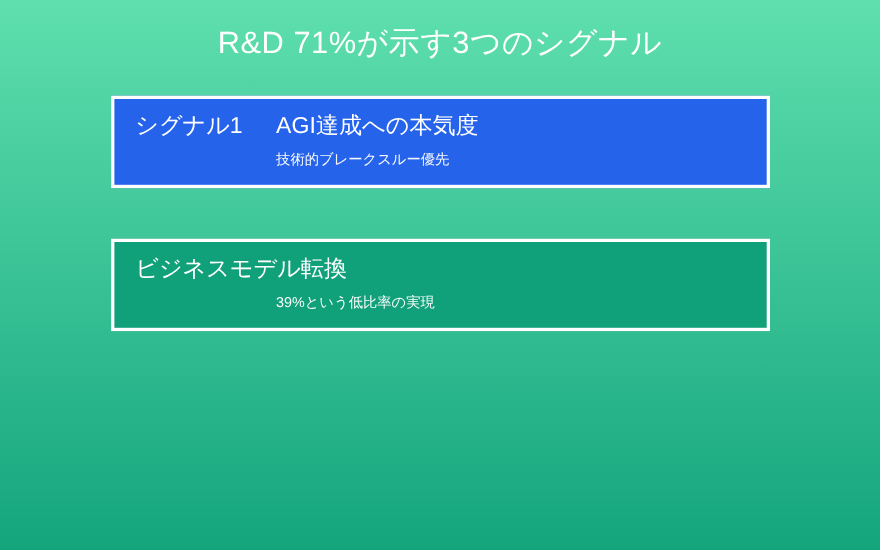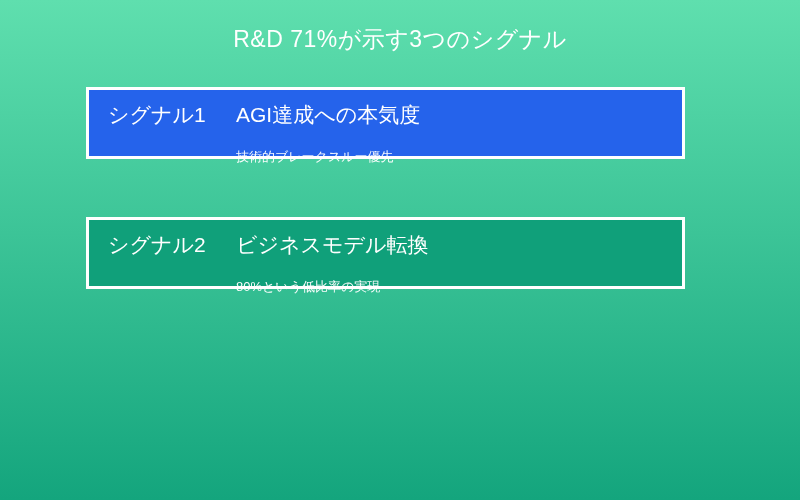--- a/index.html
+++ b/index.html
@@ -25,33 +25,33 @@
   }
 
   
   #slide-title {
     position: absolute;
     left: 0;
     top: 19px;
     width: 800px;
     text-align: center;
     color: #ffffff;
-    font-size: 23px;
+    font-size: 28px;
     font-weight: 400;
     letter-spacing: 0.5px;
     line-height: 40px;
     white-space: nowrap;
   }
 
   
   .signal-card {
     position: absolute;
-    left: 86px;
+    left: 101px;
     width: 599px;
-    height: 72px;
+    height: 84px;
     border: 3px solid #ffffff;
     display: block;
     padding-left: 35px;
   }
 
   #card-1 { top: 87px;  background: #2563eb; }
   #card-2 { top: 217px; background: #10a07a; }
   #card-3 { top: 347px; background: #fbbf24; }
 
   .card-main-row {
@@ -86,40 +86,38 @@
   .card-subtitle {
     position: absolute;
     left: 147px;
     top: 46px;
     color: #ffffff;
     font-size: 13px;
     font-weight: 400;
     line-height: 18px;
     opacity: 0.97;
     white-space: nowrap;
-    margin-top: 12px;
   }
 </style>
 </head>
 <body>
 
 <div id="slide" style="background: linear-gradient(rgb(95, 223, 174) 0%, rgb(20, 165, 125) 100%);">
 
   <h1 id="slide-title" style="color: rgb(255, 255, 255);">R&amp;D 71%が示す3つのシグナル</h1>
 
   <div class="signal-card" id="card-1" style="background: rgb(37, 99, 235); border-color: rgb(255, 255, 255);">
     <div class="card-main-row">
       <span class="card-label" style="color: rgb(255, 255, 255);">シグナル1</span>
       <span class="card-headline" style="color: rgb(255, 255, 255);">AGI達成への本気度</span>
     </div>
     <div class="card-subtitle" style="color: rgb(255, 255, 255);">技術的ブレークスルー優先</div>
   </div>
 
   <div class="signal-card" id="card-2" style="background: rgb(16, 160, 122); border-color: rgb(255, 255, 255);">
     <div class="card-main-row">
-      <span class="card-label" style="color: rgb(255, 255, 255);">シグナル2</span>
       <span class="card-headline" style="color: rgb(255, 255, 255);">ビジネスモデル転換</span>
     </div>
-    <div class="card-subtitle" style="color: rgb(255, 255, 255);">80%という低比率の実現</div>
+    <div class="card-subtitle" style="color: rgb(255, 255, 255);">39%という低比率の実現</div>
   </div>
 
 
 </div>
 
 </body></html>

